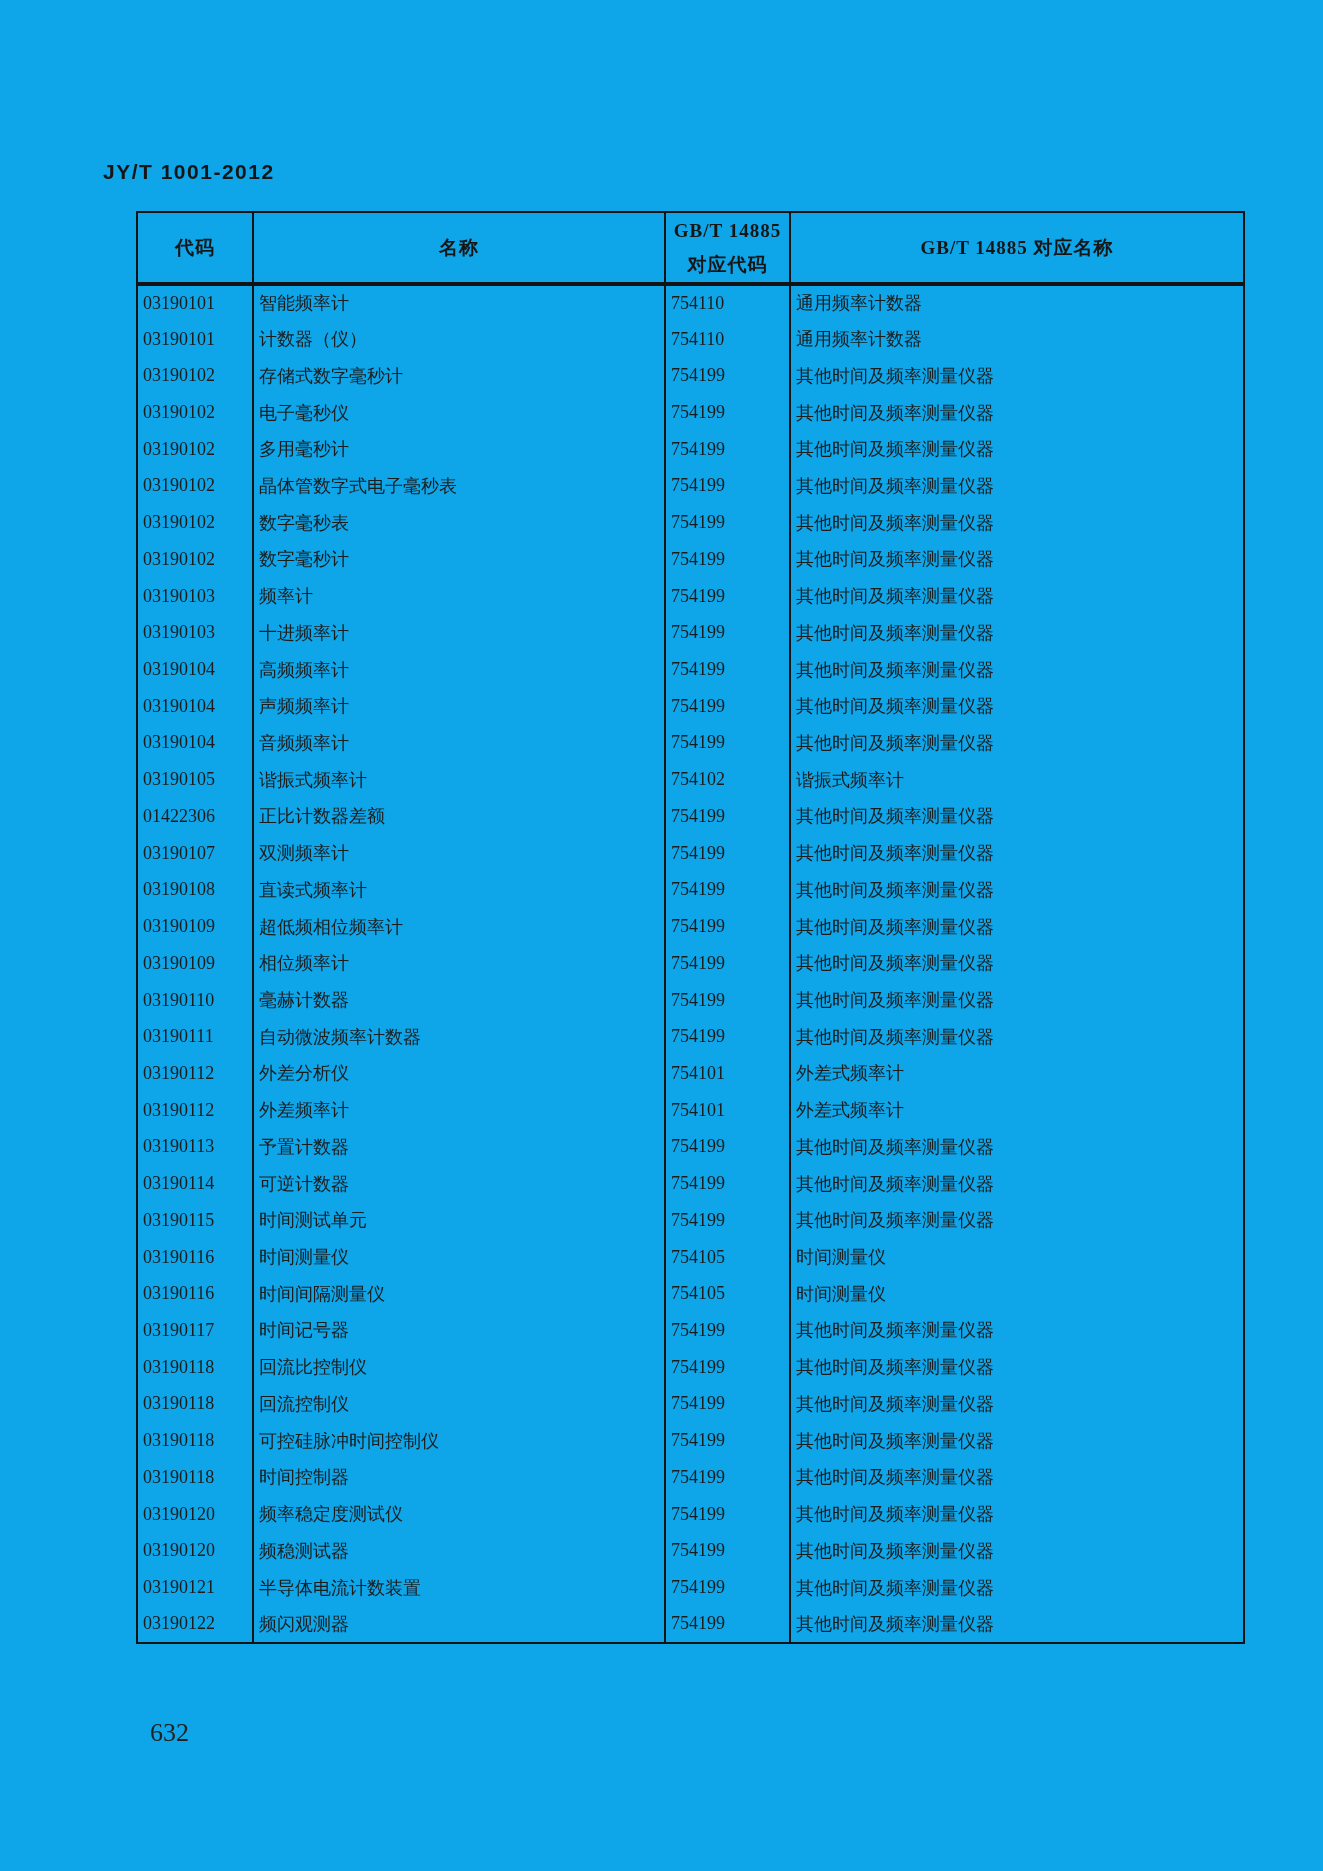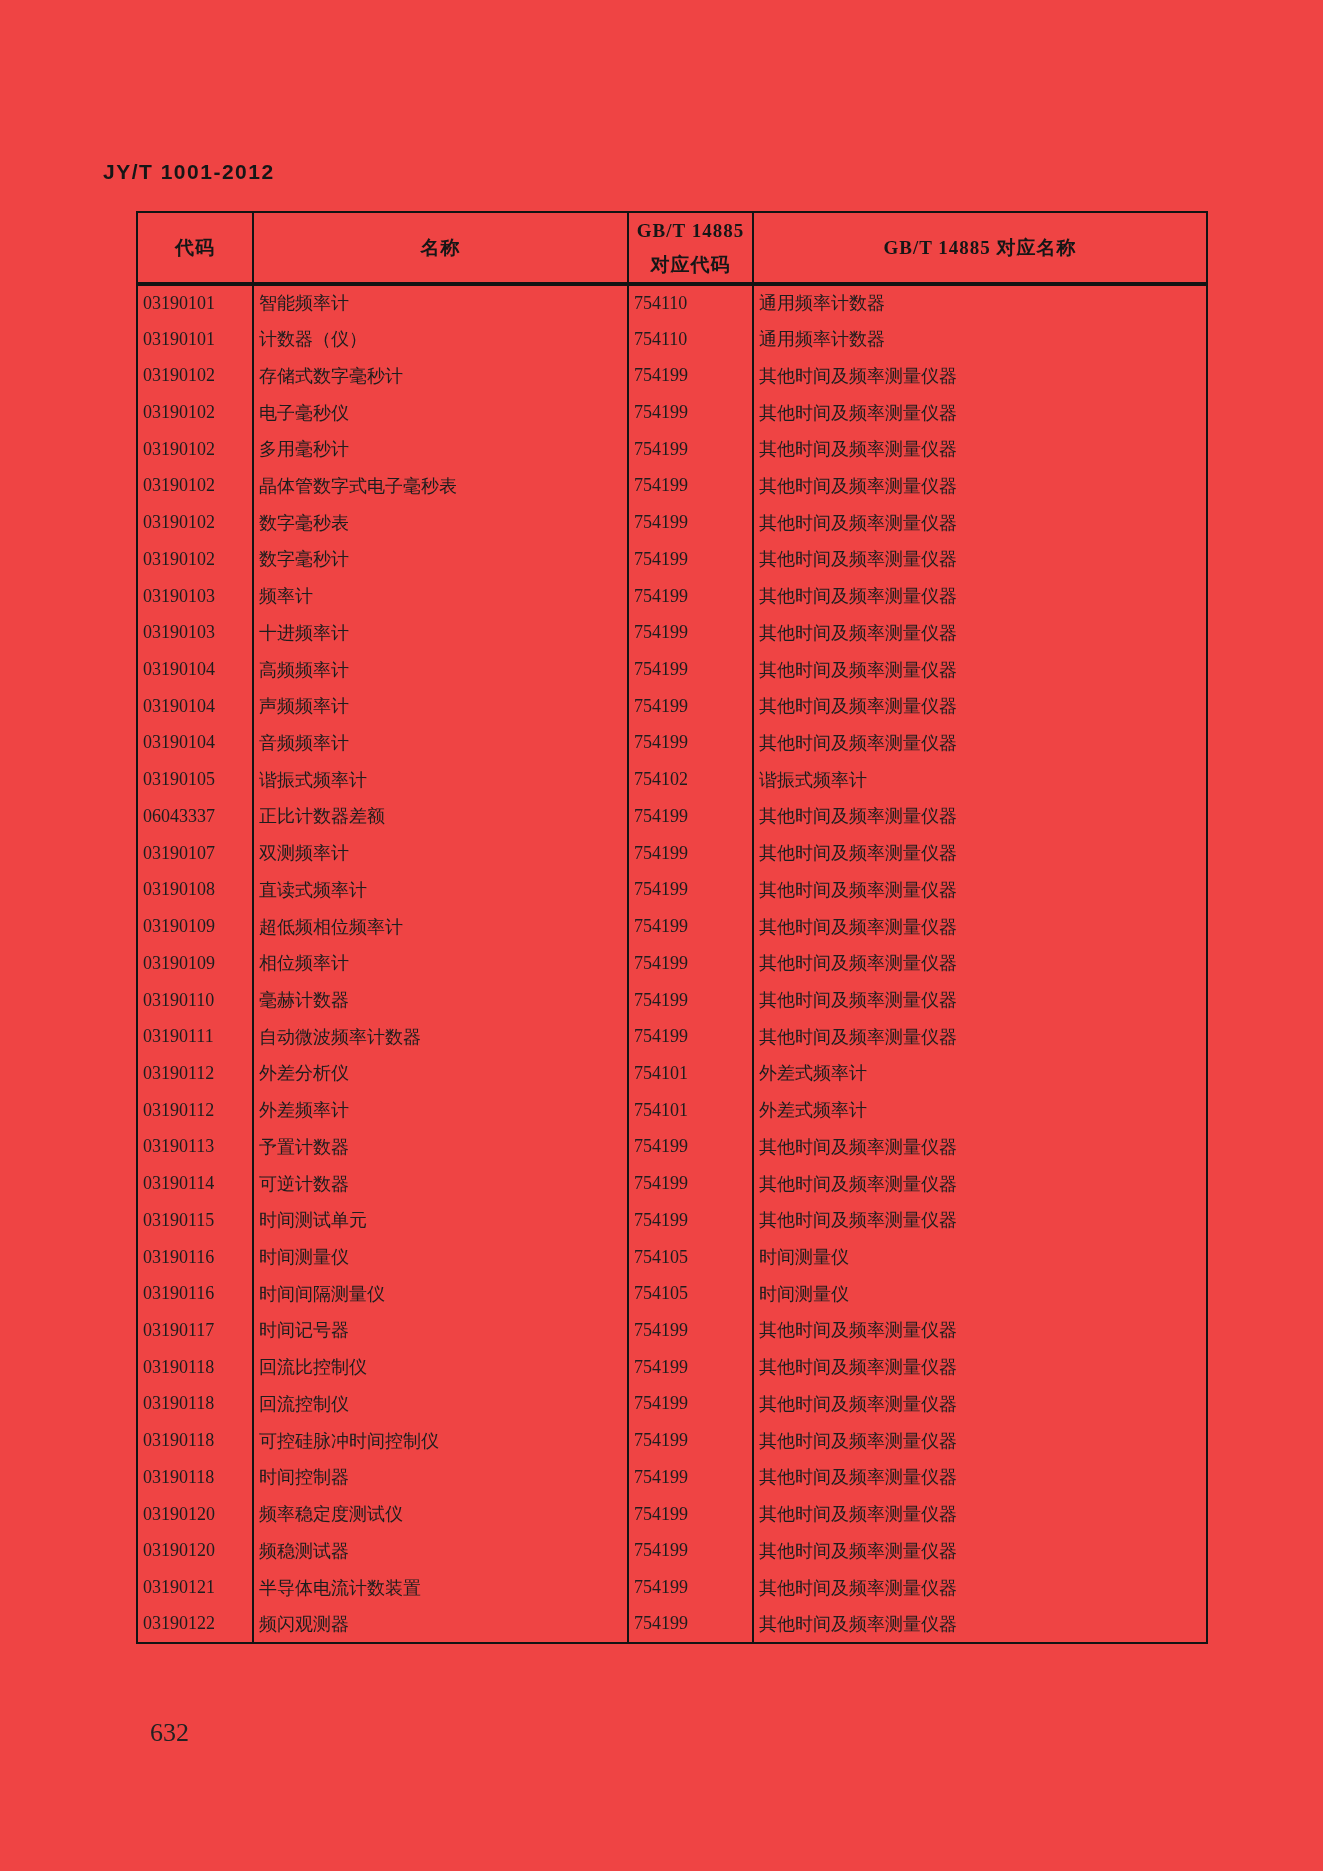--- a/index.html
+++ b/index.html
@@ -4,21 +4,21 @@
 <style>
   * { margin: 0; padding: 0; box-sizing: border-box; }
   html, body {
     background: #e8e8e8;
     font-family: "Liberation Serif", "DejaVu Serif", serif;
   }
   .page {
     position: relative;
     width: 1323px;
     height: 1871px;
-    background: #ef4444;
+    background: #0ea5e9;
     color: #1b1b1b;
     overflow: hidden;
     text-decoration: underline;
   }
   .doc-title {
     position: absolute;
     left: 103px;
     top: 160px;
     font-family: "Liberation Sans", "DejaVu Sans", sans-serif;
     font-weight: bold;
@@ -42,21 +42,21 @@
     border-bottom: 4px solid #131313;
     height: 72px;
     text-align: center;
     vertical-align: middle;
     font-weight: bold;
     font-size: 19px;
     color: #161616;
     letter-spacing: 1px;
   }
   table.std-table .col-code   { width: 116px; }
-  table.std-table .col-name   { width: 375px; }
+  table.std-table .col-name   { width: 412px; }
   table.std-table .col-gbcode { width: 125px; }
   table.std-table .col-gbname { width: 454px; }
   table.std-table tbody td {
     border-top: none;
     border-bottom: none;
     height: 36.72px;
     font-size: 18px;
     vertical-align: middle;
     padding-left: 5px;
     padding-right: 2px;
@@ -171,21 +171,21 @@
           <td>754199</td>
           <td>其他时间及频率测量仪器</td>
         </tr>
         <tr>
           <td>03190105</td>
           <td>谐振式频率计</td>
           <td>754102</td>
           <td>谐振式频率计</td>
         </tr>
         <tr>
-          <td>06043337</td>
+          <td>01422306</td>
           <td>正比计数器差额</td>
           <td>754199</td>
           <td>其他时间及频率测量仪器</td>
         </tr>
         <tr>
           <td>03190107</td>
           <td>双测频率计</td>
           <td>754199</td>
           <td>其他时间及频率测量仪器</td>
         </tr>

